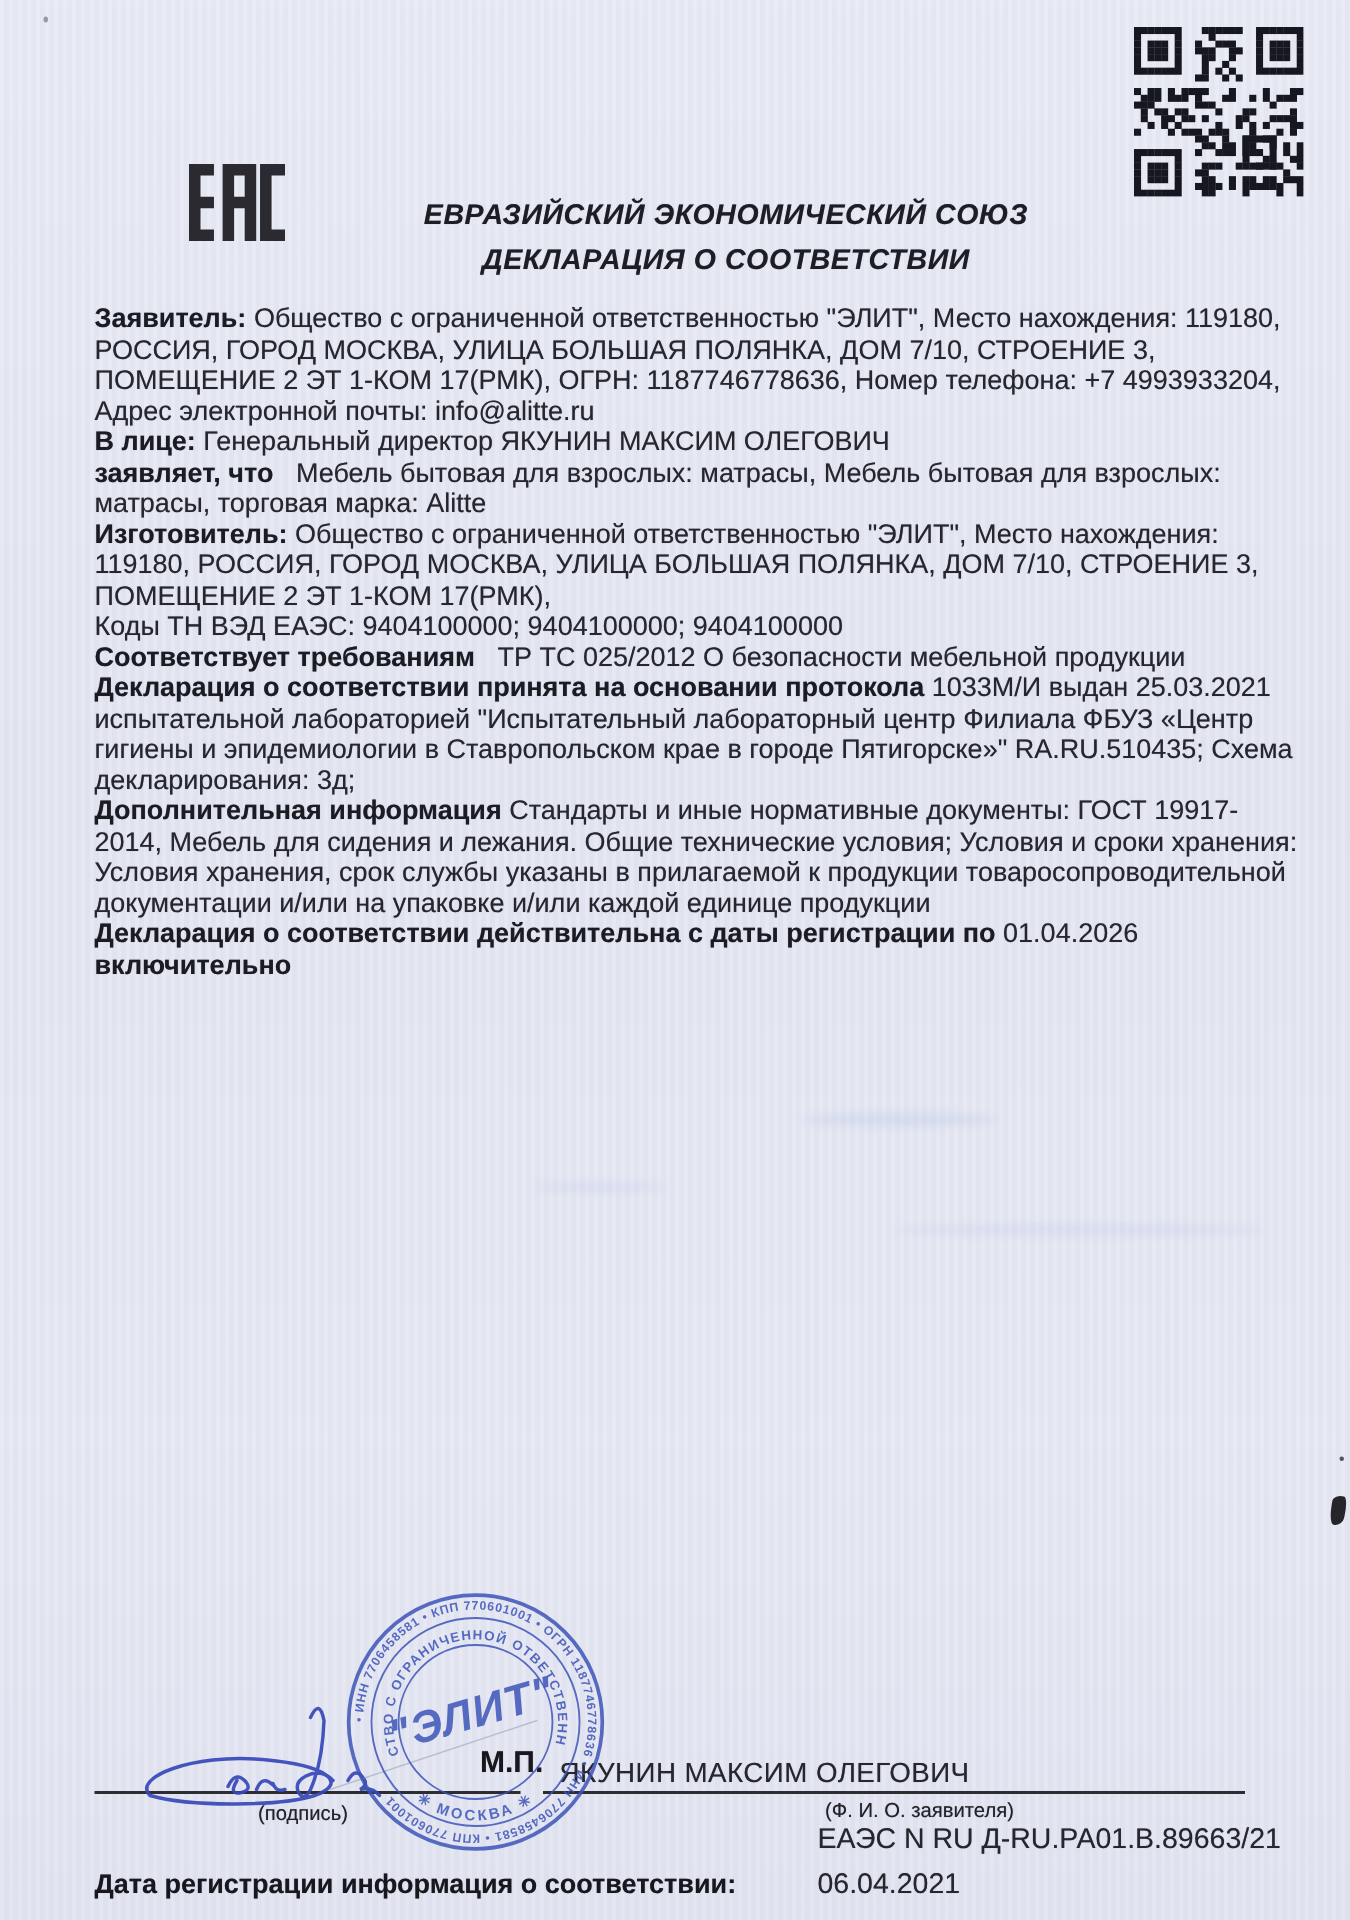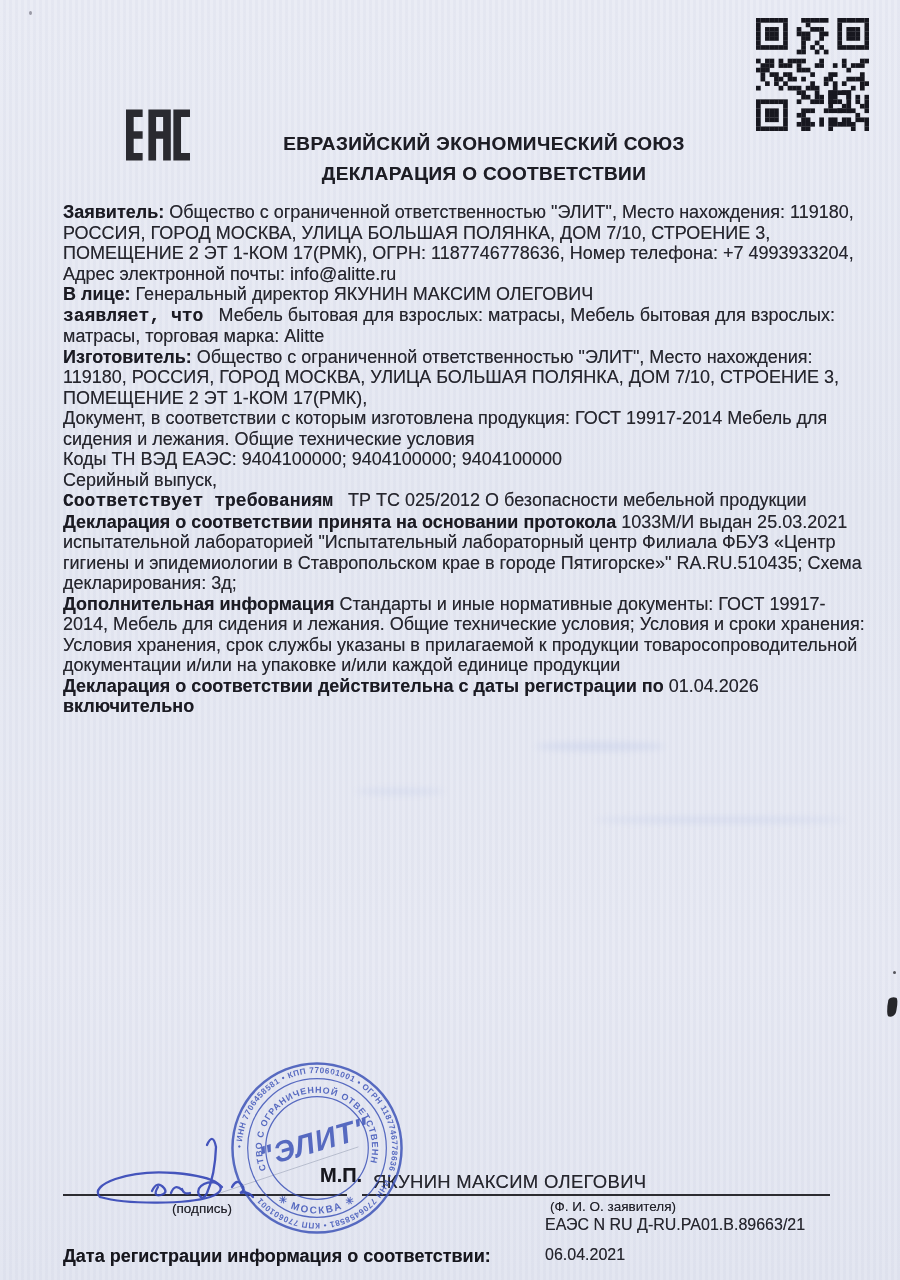--- a/index.html
+++ b/index.html
@@ -7,47 +7,47 @@
     position:relative;width:900px;height:1280px;overflow:hidden;
     font-family:"Liberation Sans",sans-serif;color:#25252b;
     background:
       repeating-linear-gradient(90deg, rgba(255,255,255,.05) 0 3px, rgba(130,140,180,.045) 3px 6px),
       linear-gradient(180deg,#e9ebf4 0%,#e4e7f1 40%,#e7e9f3 75%,#e2e5f0 100%);
   }
   .txt{ text-shadow:0 0 .5px rgba(40,40,65,.55); }
   
   .eac-logo{position:absolute;left:126px;top:108px;}
   .hdr{position:absolute;left:0;width:896px;box-sizing:border-box;padding-left:72px;
-       text-align:center;font-weight:bold;font-size:19px;letter-spacing:.4px;color:#1d1d24;}
+       text-align:center;font-weight:bold;font-size:19px;letter-spacing:.4px;color:#1d1d24;font-style:italic;}
   .hdr1{top:133px;}
   .hdr2{top:163px;}
   .qr{position:absolute;left:756px;top:18px;}
   
   .bodytext{position:absolute;left:63px;top:202px;width:806px;
             font-size:18px;line-height:20.5px;color:#26262c;}
   .bodytext p{margin:0;}
   .lbl{font-weight:bold;color:#1b1b22;margin-right:5px;}
-  .lbl.wide{margin-right:15px;font-family:Liberation Mono, monospace;}
+  .lbl.wide{margin-right:15px;}
   .mt6{margin-top:6px;}
   .mt30{margin-top:31px;}
   .mt4{margin-top:4px;}
   .blockbold{display:block;font-weight:bold;color:#1b1b22;}
   
   .smudge{position:absolute;background:#8ba0dc;filter:blur(3px);border-radius:50%;}
   
   .sig-line{position:absolute;border-top:2px solid #2c2c31;height:0;}
   .caption{position:absolute;font-size:13.5px;font-weight:normal;color:#222228;margin-left:20px;}
   .mp{position:absolute;left:320px;top:1164px;font-size:20px;font-weight:bold;color:#17171d;}
   .fio{position:absolute;left:373px;top:1171px;font-size:18.5px;color:#26262c;letter-spacing:.3px;}
   .sig-svg{position:absolute;left:70px;top:1125px;}
   .stamp{position:absolute;left:222px;top:1053px;filter:blur(.35px);}
   
   .frow{position:absolute;left:63px;width:806px;font-size:18px;}
   .frow .flabel{font-weight:bold;color:#17171d;}
-  .frow .fvalue{position:absolute;left:482px;top:0;font-weight:normal;font-size:16px;color:#26262c;}
+  .frow .fvalue{position:absolute;left:482px;top:0;font-weight:normal;font-size:19px;color:#26262c;}
   .frow1{top:1216px;}
   .frow2{top:1246px;}
   
   .ink-blob{position:absolute;left:887px;top:997px;width:10px;height:20px;background:#26262a;
             border-radius:70% 30% 60% 40%/20% 60% 30% 80%;transform:rotate(12deg);}
   .ink-dot{position:absolute;left:893px;top:971px;width:3px;height:3px;background:#55555c;border-radius:50%;}
   .speck{position:absolute;left:29px;top:11px;width:3px;height:4px;background:#9a9aa6;border-radius:50%;}
 </style>
 </head>
 <body>
@@ -347,23 +347,21 @@
     </svg>
 
   <div class="hdr hdr1 txt">ЕВРАЗИЙСКИЙ ЭКОНОМИЧЕСКИЙ СОЮЗ</div>
   <div class="hdr hdr2 txt">ДЕКЛАРАЦИЯ О СООТВЕТСТВИИ</div>
 
   <div class="bodytext txt">
     <p><span class="lbl">Заявитель:</span><span>Общество с ограниченной ответственностью "ЭЛИТ", Место нахождения: 119180, РОССИЯ, ГОРОД МОСКВА, УЛИЦА БОЛЬШАЯ ПОЛЯНКА, ДОМ 7/10, СТРОЕНИЕ 3, ПОМЕЩЕНИЕ 2 ЭТ 1-КОМ 17(РМК), ОГРН: 1187746778636, Номер телефона: +7 4993933204, Адрес электронной почты: info@alitte.ru</span></p>
     <p><span class="lbl">В лице:</span><span>Генеральный директор ЯКУНИН МАКСИМ ОЛЕГОВИЧ</span></p>
     <p class="mt6"><span class="lbl wide">заявляет, что</span><span>Мебель бытовая для взрослых: матрасы, Мебель бытовая для взрослых: матрасы, торговая марка: Alitte</span></p>
     <p><span class="lbl">Изготовитель:</span><span>Общество с ограниченной ответственностью "ЭЛИТ", Место нахождения: 119180, РОССИЯ, ГОРОД МОСКВА, УЛИЦА БОЛЬШАЯ ПОЛЯНКА, ДОМ 7/10, СТРОЕНИЕ 3, ПОМЕЩЕНИЕ 2 ЭТ 1-КОМ 17(РМК),</span></p>
-    <p>Документ, в соответствии с которым изготовлена продукция: ГОСТ 19917-2014 Мебель для сидения и лежания. Общие технические условия</p>
     <p>Коды ТН ВЭД ЕАЭС: 9404100000; 9404100000; 9404100000</p>
-    <p>Серийный выпуск,</p>
     <p><span class="lbl wide">Соответствует требованиям</span><span>ТР ТС 025/2012 О безопасности мебельной продукции</span></p>
     <p class="mt30"><span class="lbl">Декларация о соответствии принята на основании протокола</span><span>1033М/И выдан 25.03.2021 испытательной лабораторией "Испытательный лабораторный центр Филиала ФБУЗ «Центр гигиены и эпидемиологии в Ставропольском крае в городе Пятигорске»" RA.RU.510435; Схема декларирования: 3д;</span></p>
     <p class="mt6"><span class="lbl">Дополнительная информация</span><span>Стандарты и иные нормативные документы: ГОСТ 19917-2014, Мебель для сидения и лежания. Общие технические условия; Условия и сроки хранения: Условия хранения, срок службы указаны в прилагаемой к продукции товаросопроводительной документации и/или на упаковке и/или каждой единице продукции</span></p>
     <p class="mt4"><span class="lbl">Декларация о соответствии действительна с даты регистрации по</span><span>01.04.2026</span><span class="blockbold">включительно</span></p>
   </div>
 
   <div class="smudge" style="left:535px;top:742px;width:130px;height:9px;opacity:.16;"></div>
   <div class="smudge" style="left:355px;top:788px;width:90px;height:7px;opacity:.12;"></div>
   <div class="smudge" style="left:595px;top:816px;width:250px;height:8px;opacity:.13;"></div>
 

